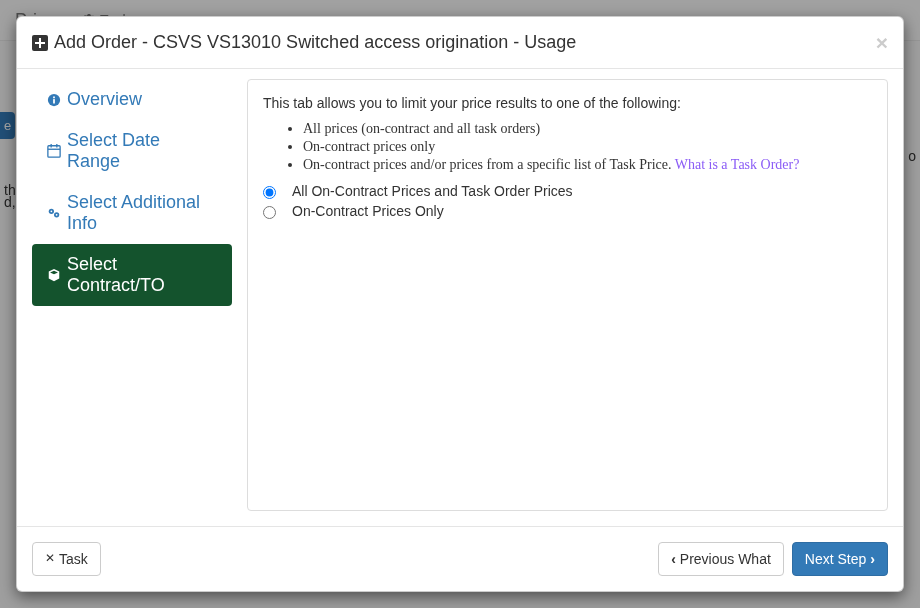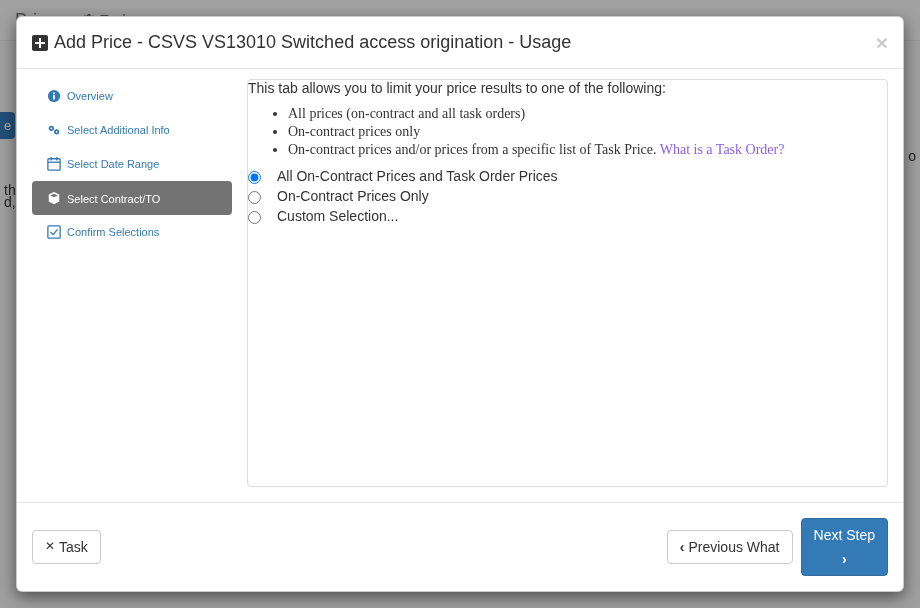--- a/index.html
+++ b/index.html
@@ -122,32 +122,32 @@
     display: block;
   }
   .nav-pills a {
     display: flex;
     align-items: center;
     gap: 6px;
     padding: 10px 15px;
     border-radius: 4px;
     color: #337ab7;
     text-decoration: none;
-    font-size: 11px;
+    font-size: 18px;
     cursor: pointer;
   }
   .nav-pills li.active a {
-    background: #737373;
+    background: #14532d;
     color: #fff;
-    align-items: flex-end;
   }
   .panel {
     flex: 1;
     border: 1px solid #ddd;
     border-radius: 4px;
+    padding: 15px;
     background: #fff;
     overflow: auto;
   }
   .panel p {
     margin: 0 0 10px 0;
   }
   .panel ul.bullets {
     margin: 0 0 10px 0;
     padding-left: 40px;
   }
@@ -182,21 +182,20 @@
     border: 1px solid #ccc;
     background: #fff;
     color: #333;
     cursor: pointer;
     line-height: 1.42857143;
   }
   .btn-primary {
     background: #337ab7;
     border-color: #2e6da4;
     color: #fff;
-    flex-direction: column;
   }
   .spacer { flex: 1; }
   
   .ico { display: inline-flex; width: 14px; height: 14px; flex: none; }
   .ico svg { width: 100%; height: 100%; }
 </style>
 </head>
 <body>
 
 <div class="backdrop">
@@ -223,21 +222,21 @@
 <div class="modal">
   <div class="modal-header">
     <h4 class="modal-title">
       <span class="ico" style="width:16px;height:16px">
         <svg viewBox="0 0 16 16" fill="currentColor">
             <rect x="0" y="0" width="16" height="16" rx="2"></rect>
             <rect x="7" y="3" width="2" height="10" fill="#fff"></rect>
             <rect x="3" y="7" width="10" height="2" fill="#fff"></rect>
           </svg>
       </span>
-      <span>Add Price - CSVS VS13010 Switched access origination - Usage</span>
+      <span>Add Order - CSVS VS13010 Switched access origination - Usage</span>
     </h4>
     <button class="close-x">×</button>
   </div>
 
   <div class="modal-body">
     <ul class="nav-pills">
       <li>
           <a>
         <span class="ico">
               <svg viewBox="0 0 16 16" fill="currentColor">
@@ -246,86 +245,71 @@
                 <rect x="7" y="4" width="2" height="2" fill="#fff"></rect>
               </svg>
             </span>
         <span>Overview</span>
       </a>
         </li>
       <li>
           <a>
         <span class="ico">
               <svg viewBox="0 0 16 16" fill="currentColor">
+                <rect x="1" y="2" width="14" height="13" rx="1" fill="none" stroke="currentColor" stroke-width="1.5"></rect>
+                <line x1="1" y1="6" x2="15" y2="6" stroke="currentColor" stroke-width="1.5"></line>
+                <rect x="4" y="0" width="1.5" height="4"></rect>
+                <rect x="10.5" y="0" width="1.5" height="4"></rect>
+              </svg>
+            </span>
+        <span>Select Date Range</span>
+      </a>
+        </li>
+      <li>
+          <a>
+        <span class="ico">
+              <svg viewBox="0 0 16 16" fill="currentColor">
                 <circle cx="5" cy="6" r="3"></circle>
                 <circle cx="11" cy="10" r="3"></circle>
                 <circle cx="5" cy="6" r="1" fill="#fff"></circle>
                 <circle cx="11" cy="10" r="1" fill="#fff"></circle>
               </svg>
             </span>
         <span>Select Additional Info</span>
-      </a>
-        </li>
-      <li>
-          <a>
-        <span class="ico">
-              <svg viewBox="0 0 16 16" fill="currentColor">
-                <rect x="1" y="2" width="14" height="13" rx="1" fill="none" stroke="currentColor" stroke-width="1.5"></rect>
-                <line x1="1" y1="6" x2="15" y2="6" stroke="currentColor" stroke-width="1.5"></line>
-                <rect x="4" y="0" width="1.5" height="4"></rect>
-                <rect x="10.5" y="0" width="1.5" height="4"></rect>
-              </svg>
-            </span>
-        <span>Select Date Range</span>
       </a>
         </li>
       <li class="active">
           <a>
         <span class="ico">
               <svg viewBox="0 0 16 16" fill="currentColor">
                 <path d="M8 1l6 3v8l-6 3-6-3V4l6-3zm0 2L3.5 5 8 7l4.5-2L8 3z"></path>
               </svg>
             </span>
         <span>Select Contract/TO</span>
       </a>
         </li>
-      <li>
-          <a>
-        <span class="ico">
-              <svg viewBox="0 0 16 16" fill="none" stroke="currentColor" stroke-width="1.5">
-                <rect x="1" y="1" width="14" height="14" rx="1"></rect>
-                <path d="M4 8l3 3 5-6"></path>
-              </svg>
-            </span>
-        <span>Confirm Selections</span>
-      </a>
-        </li>
     </ul>
 
     <div class="panel">
       <p>This tab allows you to limit your price results to one of the following:</p>
       <ul class="bullets">
         <li>All prices (on-contract and all task orders)</li>
         <li>On-contract prices only</li>
         <li>
           <span>On-contract prices and/or prices from a specific list of Task Price.</span>
           <span class="linkish">What is a Task Order?</span>
         </li>
       </ul>
       <div class="radio-row">
         <input type="radio" name="scope" checked="" style="">
         <span>All On-Contract Prices and Task Order Prices</span>
       </div>
       <div class="radio-row">
         <input type="radio" name="scope" style="">
         <span>On-Contract Prices Only</span>
-      </div>
-      <div class="radio-row">
-        <input type="radio" name="scope" style="">
-        <span>Custom Selection...</span>
       </div>
     </div>
   </div>
 
   <div class="modal-footer">
     <button class="btn">
       <span style="font-size:12px">✕</span>
       <span>Task</span>
     </button>
     <div class="spacer"></div>

